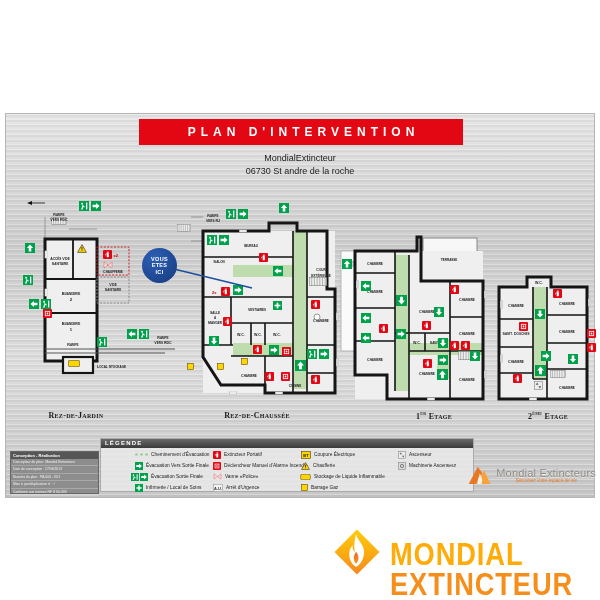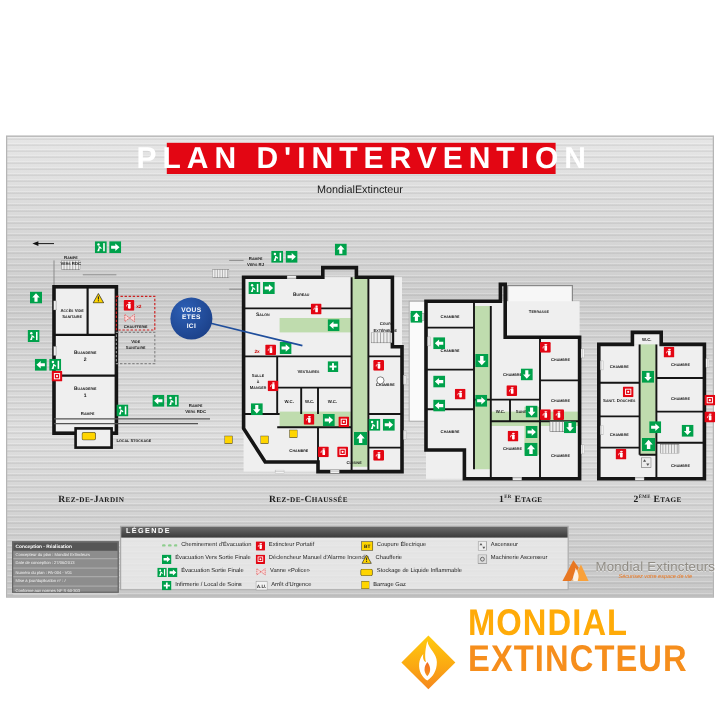--- a/index.html
+++ b/index.html
@@ -3,21 +3,21 @@
 <meta charset="utf-8">
 <style>
   html,body{margin:0;padding:0;}
   body{width:600px;height:600px;position:relative;background:#fff;font-family:"Liberation Sans",sans-serif;overflow:hidden;}
   .panel{position:absolute;left:5px;top:113px;width:590px;height:385px;border:1px solid #b5b5b5;box-sizing:border-box;
     background-color:#d6d6d6;
     background-image:
       repeating-linear-gradient(180deg, rgba(255,255,255,.55) 0px, rgba(255,255,255,0) 1px, rgba(110,110,110,.16) 2px, rgba(255,255,255,0) 3px, rgba(255,255,255,0) 5px),
       linear-gradient(180deg,#e6e6e6,#cdcdcd 35%,#dedede 65%,#c7c7c7);}
   .banner{position:absolute;left:133px;top:5px;width:324px;height:26px;background:#E30613;display:flex;align-items:center;justify-content:center;}
-  .banner span{color:#fff;font-weight:bold;font-size:25px;letter-spacing:5px;white-space:nowrap;padding-left:5px;}
+  .banner span{color:#fff;font-weight:bold;font-size:12px;letter-spacing:5px;white-space:nowrap;padding-left:5px;}
   .address{position:absolute;left:0;top:38px;width:100%;text-align:center;font-size:9px;line-height:13px;color:#1a1a1a;}
   .plan{position:absolute;}
   .caption{position:absolute;font-weight:bold;font-size:8px;color:#1c1c1c;font-variant:small-caps;letter-spacing:.3px;text-align:center;white-space:nowrap;font-family:Liberation Serif, serif;}
   .caption sup{font-size:5px;}
   svg text.rm{font-family:"Liberation Sans",sans-serif;font-weight:bold;font-size:4.2px;fill:#222;text-anchor:middle;font-variant:small-caps;}
   svg text.rm-s{font-size:3.6px;}
   svg text.cnt{font-family:"Liberation Sans",sans-serif;font-weight:bold;font-size:4px;fill:#C00;text-anchor:start;}
   .marker{position:absolute;left:136px;top:134px;width:35px;height:35px;border-radius:50%;
     background:radial-gradient(circle at 35% 30%,#2d5fb5,#17397e);display:flex;flex-direction:column;align-items:center;justify-content:center;
     color:#fff;font-weight:bold;font-size:5.5px;line-height:6.5px;letter-spacing:.3px;z-index:5;}
@@ -25,21 +25,21 @@
   .legend-header{height:9px;background:linear-gradient(180deg,#6a6a6a,#3a3a3a);color:#fff;font-weight:bold;font-size:6px;letter-spacing:1.2px;line-height:9px;padding-left:4px;}
   .li{position:absolute;display:flex;align-items:center;height:9px;}
   .li .lt{font-size:4.8px;color:#222;margin-left:3px;white-space:nowrap;}
   .cartouche{position:absolute;left:4px;top:337px;width:89px;height:43px;background:#8d8d8d;border:1px solid #666;box-sizing:border-box;}
   .cartouche .ch{background:#565656;color:#fff;font-weight:bold;font-size:4px;padding:1px 2px;}
   .cartouche .cl{color:#f2f2f2;font-size:3.4px;padding:0 2px;line-height:6.4px;border-bottom:.5px solid rgba(255,255,255,.25);white-space:nowrap;overflow:hidden;}
   .brand-panel{position:absolute;left:460px;top:338px;width:130px;height:46px;display:flex;align-items:center;}
   .brand-panel .bp-text{margin-left:3px;text-align:center;}
   .bp-name{font-size:11px;color:#8f8b83;letter-spacing:.2px;text-shadow:0 .5px 0 rgba(255,255,255,.6);white-space:nowrap;}
   .bp-tag{font-size:4.6px;color:#E87722;font-style:italic;margin-top:-1px;white-space:nowrap;}
-  .footer{position:absolute;left:330px;top:504px;width:268px;height:96px;display:flex;align-items:flex-start;}
+  .footer{position:absolute;left:330px;top:504px;width:268px;height:96px;display:flex;align-items:flex-end;}
   .f-text{margin-left:6px;font-weight:bold;line-height:30px;transform:scaleX(.88);transform-origin:left center;white-space:nowrap;}
   .f-l1{font-size:31px;color:#FFAB08;letter-spacing:1px;}
   .f-l2{font-size:31px;color:#F68E1C;letter-spacing:1px;}
 </style>
 </head>
 <body>
 
 <svg width="0" height="0" style="position:absolute" aria-hidden="true">
   <defs>
     <g id="ab">
@@ -118,20 +118,21 @@
 </svg>
 
 <div class="panel">
 
   <div class="banner">
     <span>PLAN D'INTERVENTION</span>
   </div>
 
   <div class="address">
     <div>MondialExtincteur</div>
+    <div>06730 St andre de la roche</div>
   </div>
 
   <div class="plan" style="left:9px;top:79px;width:168px;height:215px">
     <svg viewBox="0 0 168 215" width="168" height="215">
       <g>
         <path d="M16,10 H30" stroke="#111" stroke-width="0.8"></path>
           <polygon points="12,10 17,8 17,12" fill="#111"></polygon>
         <use href="#s-stairs" x="36" y="24" width="16" height="8"></use>
         <path d="M30,46 V24 M54,36 H82" stroke="#888" stroke-width="0.8" fill="none"></path>
         <rect x="30" y="46" width="52" height="122" fill="#efefef" stroke="#151515" stroke-width="3"></rect>

